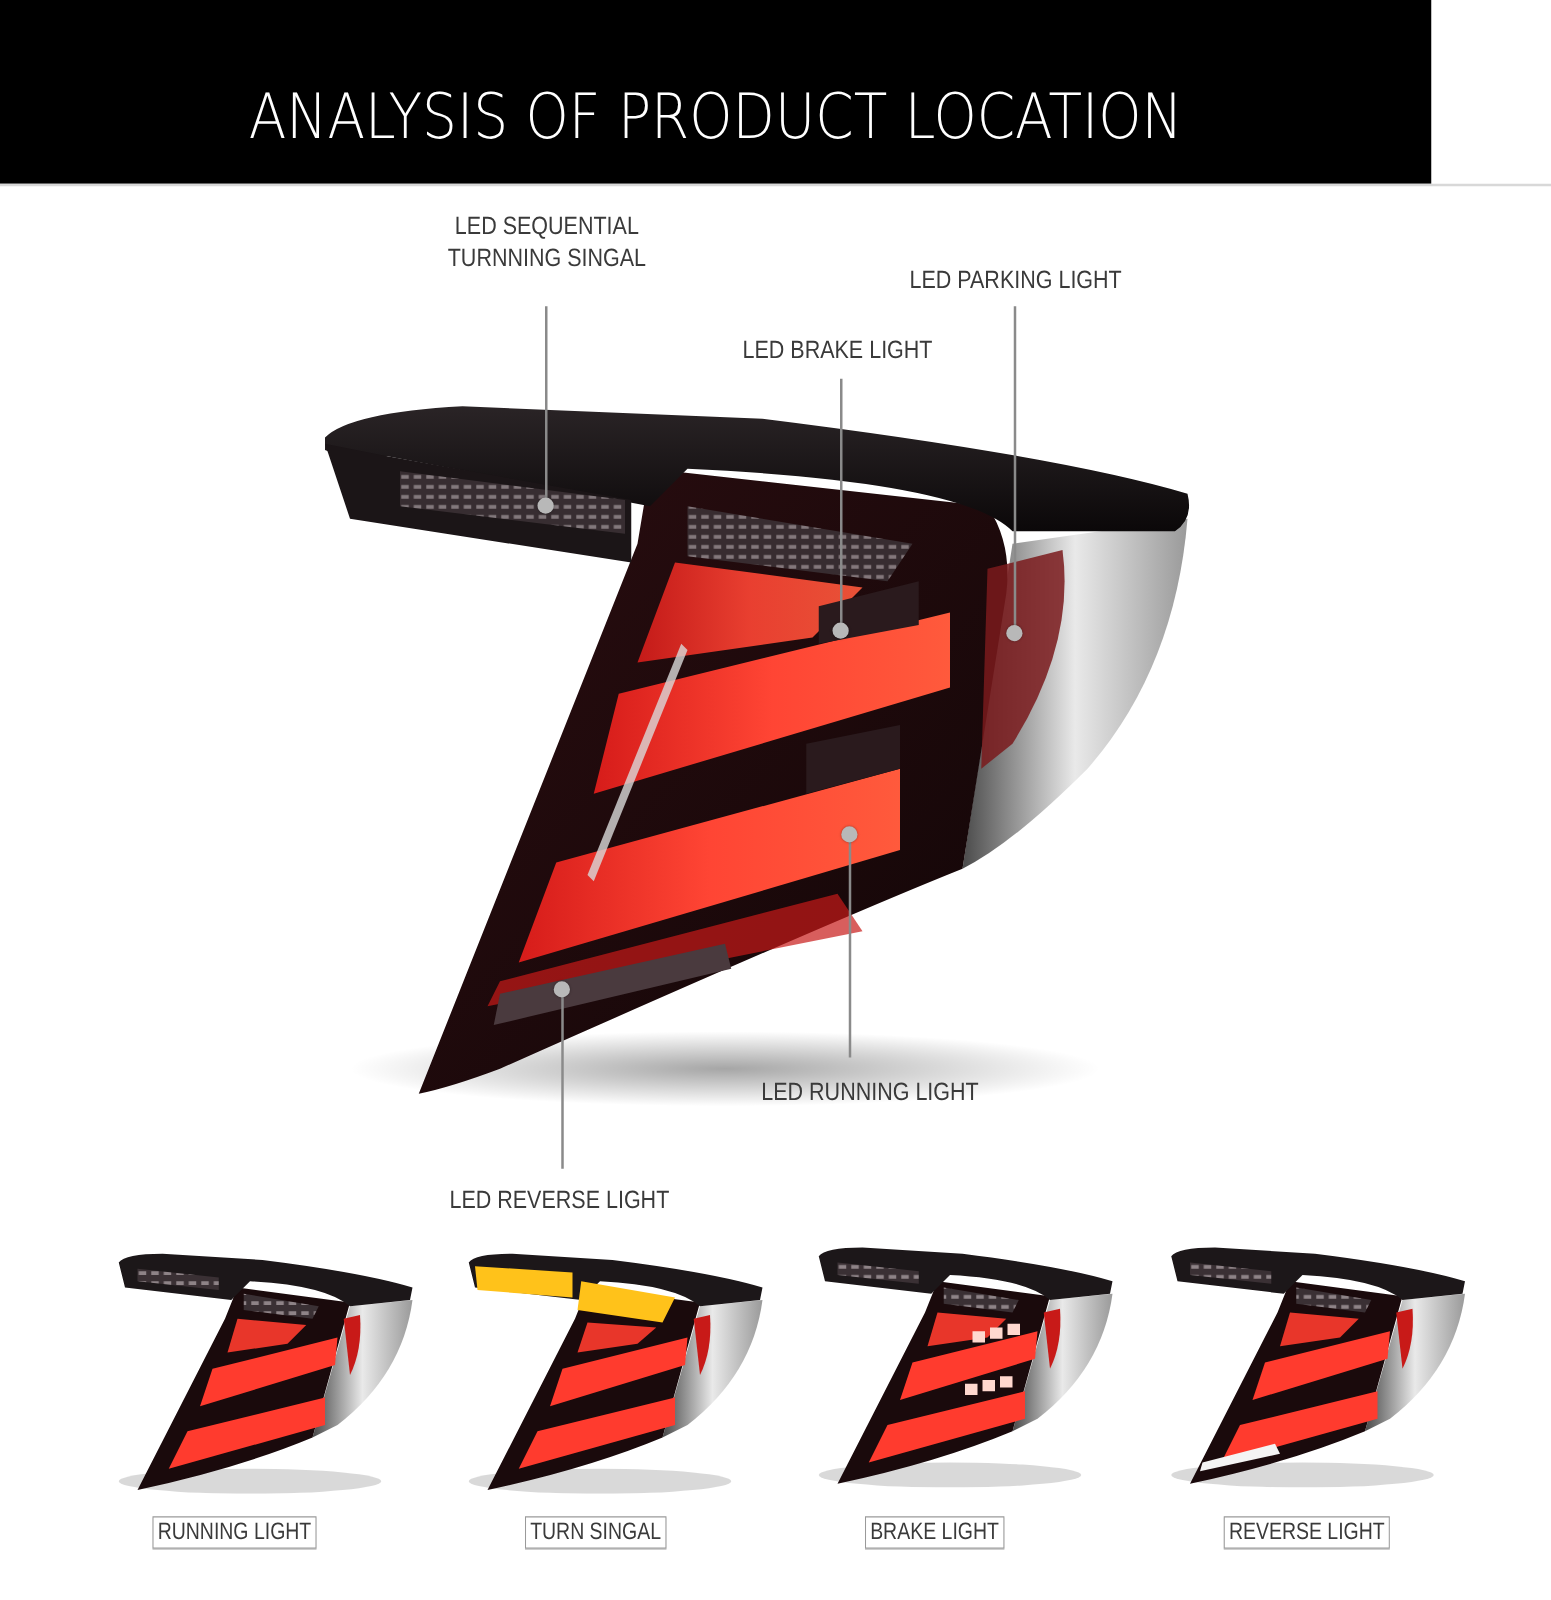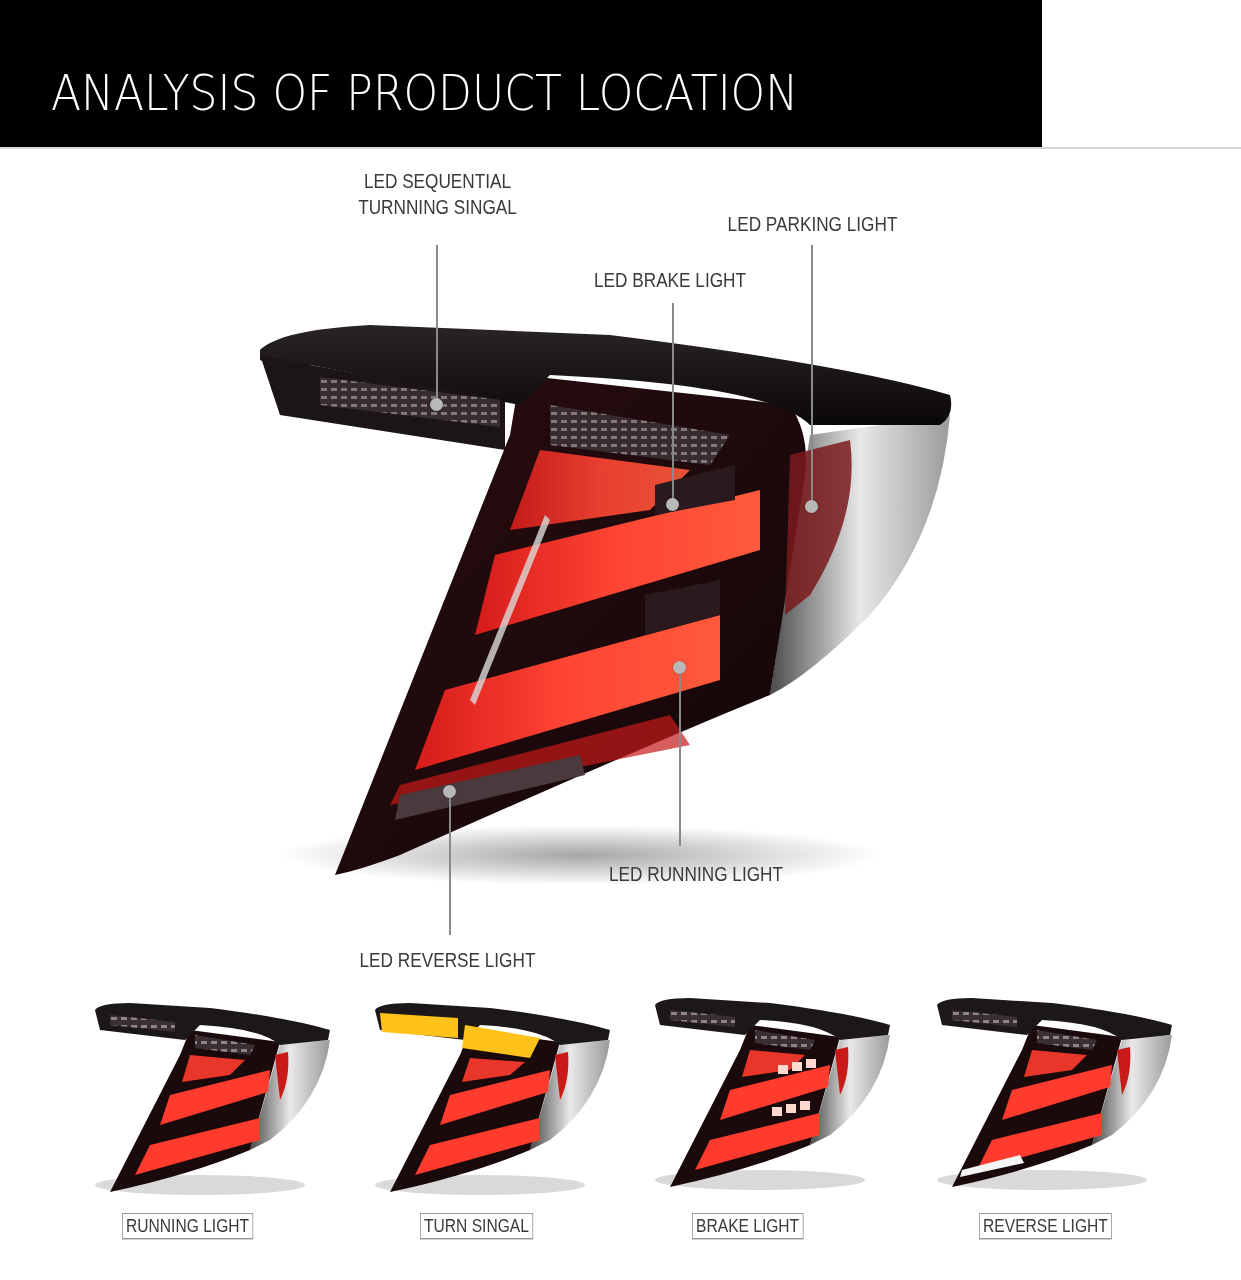--- a/index.html
+++ b/index.html
@@ -1,22 +1,22 @@
 <!DOCTYPE html>
 <html><head>
 <meta charset="utf-8">
 <style>
   * { box-sizing: border-box; margin: 0; padding: 0; }
   html, body { width: 1241px; height: 1280px; background: #ffffff; overflow: hidden; }
   body { position: relative; font-family: "Liberation Sans", "DejaVu Sans", sans-serif; }
 
   .banner {
-    position: absolute; left: 0; top: 0; width: 1042px; height: 147px;
+    position: absolute; left: 0; top: 0; width: 1145px; height: 147px;
     background: #000000;
-    display: flex; align-items: center; 
+    display: flex; align-items: center; justify-content: center;
   }
   .banner-title {
     color: #ffffff; font-family: "DejaVu Sans", sans-serif; font-weight: 200;
     font-size: 50px; letter-spacing: 0px; margin-top: 38px;
     transform: scaleX(0.88); transform-origin: center;
     -webkit-text-stroke: 0px; font-stretch: condensed;
   }
   .banner-rule { position: absolute; left: 0; top: 147px; width: 1241px; height: 2px; background: #d8d8d8; }
 
   .callout-label {

